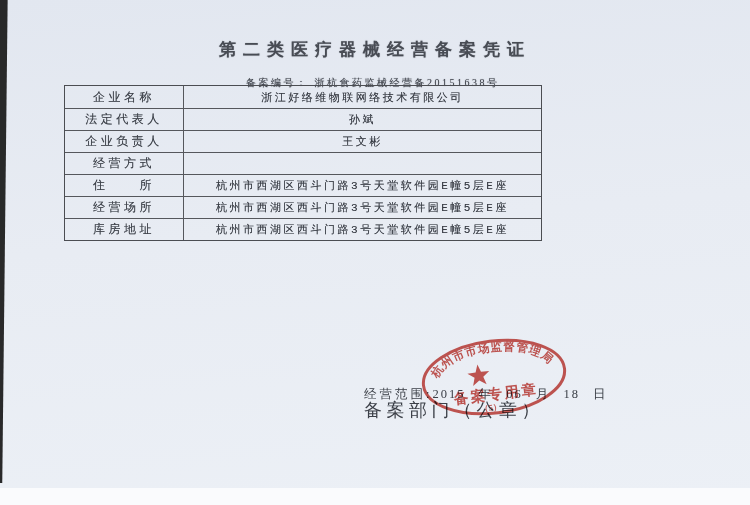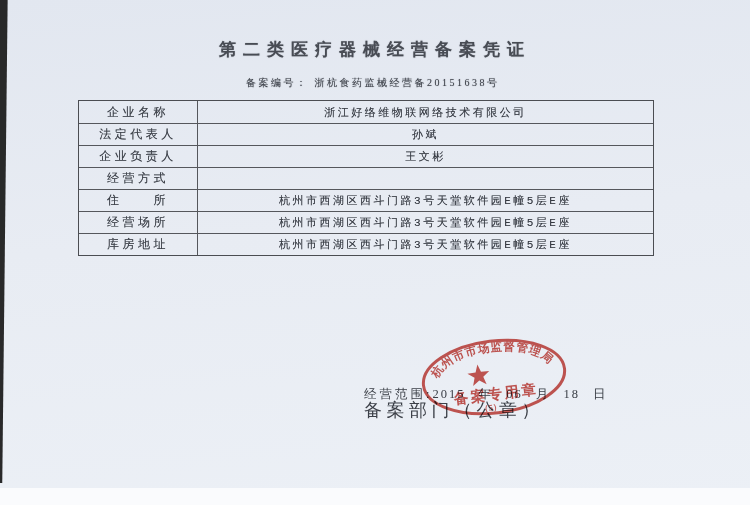--- a/index.html
+++ b/index.html
@@ -40,25 +40,24 @@
   .filing-line {
     position: absolute; left: 246px; top: 76px;
     font-size: 10px; font-weight: normal;
     letter-spacing: 2.5px;
     color: #41454d;
     text-shadow: 0 0 1px rgba(70,75,85,.5);
   }
   .filing-line .gap { display: inline-block; width: 6px; }
 
   .info-table {
-    position: absolute; left: 78px; top: 85px;
-    width: 576px;
+    position: absolute; left: 64px; top: 85px;
+    width: 478px;
     border: 1.6px solid #4b4d52;
     background: transparent;
-    margin-top: 15px;
   }
   .t-row {
     display: flex;
     height: 22px;
     border-top: 1px solid #55575c;
   }
   .t-row:first-child { border-top: none; }
   .t-row.tall { height: 122px; }
   .cell-label {
     width: 119px;

